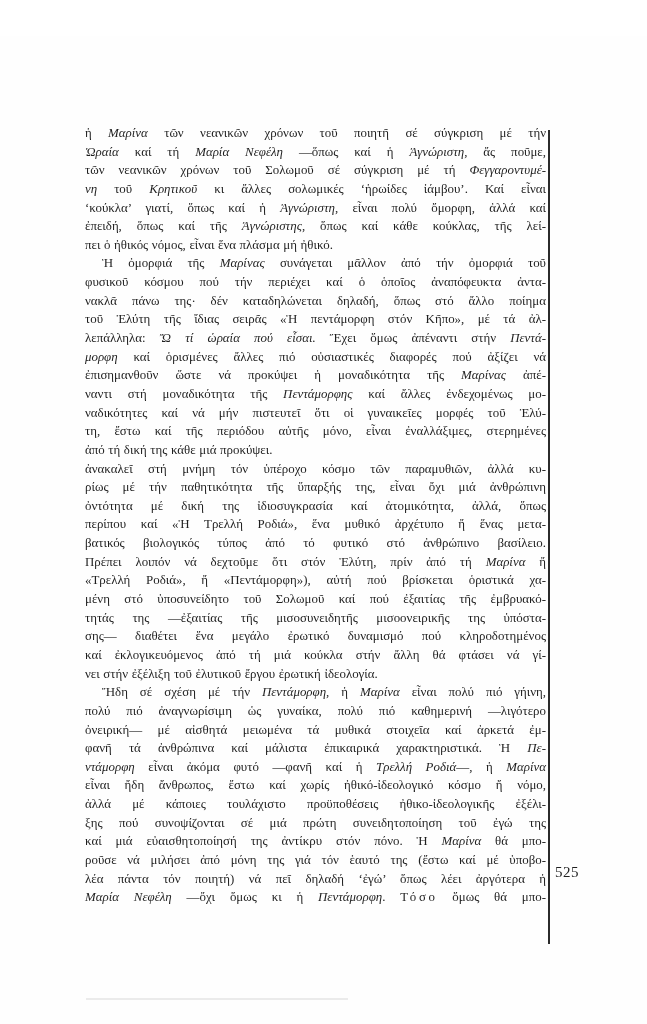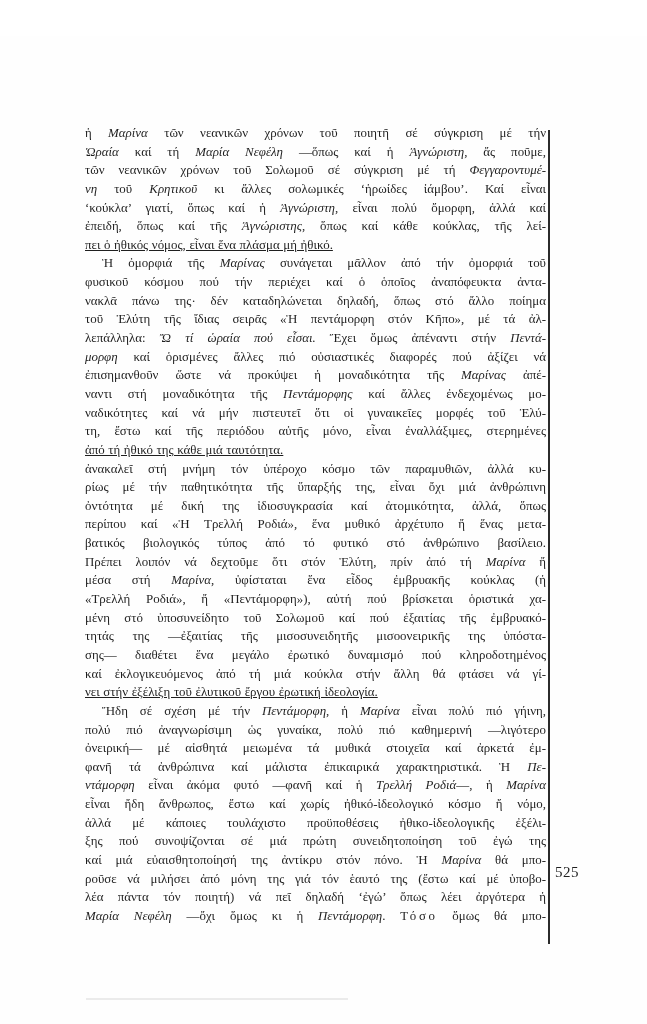--- a/index.html
+++ b/index.html
@@ -23,21 +23,21 @@
   }
   .ln {
     line-height: 18.65px;
     text-align: justify;
     text-align-last: justify;
     word-spacing: 0.4px;
     white-space: nowrap; 
     overflow: visible;
   }
   .ln { white-space: normal; height: 18.65px; }
-  .ln.flush { text-align-last: left; text-decoration: underline; }
+  .ln.flush { text-align-last: left; }
   .ln.ind { text-indent: 17px; }
   .it { font-style: italic; }
   .spc { letter-spacing: 2.6px; }
   .v-rule {
     position: absolute;
     left: 548px; top: 94px;
     width: 2px; height: 814px;
     background: var(--rule, #2b2b2b);
   }
   .page-num {
@@ -69,28 +69,27 @@
       <div class="ln ind"><span>Ἡ ὀμορφιά τῆς </span><span class="it">Μαρίνας</span><span> συνάγεται μᾶλλον ἀπό τήν ὀμορφιά τοῦ</span></div>
       <div class="ln"><span>φυσικοῦ κόσμου πού τήν περιέχει καί ὁ ὁποῖος ἀναπόφευκτα ἀντα-</span></div>
       <div class="ln"><span>νακλᾶ πάνω της· δέν καταδηλώνεται δηλαδή, ὅπως στό ἄλλο ποίημα</span></div>
       <div class="ln"><span>τοῦ Ἐλύτη τῆς ἴδιας σειρᾶς «Ἡ πεντάμορφη στόν Κῆπο», μέ τά ἀλ-</span></div>
       <div class="ln"><span>λεπάλληλα: </span><span class="it">Ὤ τί ὡραία πού εἶσαι.</span><span> Ἔχει ὅμως ἀπέναντι στήν </span><span class="it">Πεντά-</span></div>
       <div class="ln"><span class="it">μορφη</span><span> καί ὁρισμένες ἄλλες πιό οὐσιαστικές διαφορές πού ἀξίζει νά</span></div>
       <div class="ln"><span>ἐπισημανθοῦν ὥστε νά προκύψει ἡ μοναδικότητα τῆς </span><span class="it">Μαρίνας</span><span> ἀπέ-</span></div>
       <div class="ln"><span>ναντι στή μοναδικότητα τῆς </span><span class="it">Πεντάμορφης</span><span> καί ἄλλες ἐνδεχομένως μο-</span></div>
       <div class="ln"><span>ναδικότητες καί νά μήν πιστευτεῖ ὅτι οἱ γυναικεῖες μορφές τοῦ Ἐλύ-</span></div>
       <div class="ln"><span>τη, ἔστω καί τῆς περιόδου αὐτῆς μόνο, εἶναι ἐναλλάξιμες, στερημένες</span></div>
-      <div class="ln flush"><span>ἀπό τή ἠθικό της κάθε μιά ταυτότητα.</span></div>
+      <div class="ln flush"><span>ἀπό τή δική της κάθε μιά προκύψει.</span></div>
       <div class="ln"><span>ἀνακαλεῖ στή μνήμη τόν ὑπέροχο κόσμο τῶν παραμυθιῶν, ἀλλά κυ-</span></div>
       <div class="ln"><span>ρίως μέ τήν παθητικότητα τῆς ὕπαρξής της, εἶναι ὄχι μιά ἀνθρώπινη</span></div>
       <div class="ln"><span>ὀντότητα μέ δική της ἰδιοσυγκρασία καί ἀτομικότητα, ἀλλά, ὅπως</span></div>
       <div class="ln"><span>περίπου καί «Ἡ Τρελλή Ροδιά», ἕνα μυθικό ἀρχέτυπο ἤ ἕνας μετα-</span></div>
       <div class="ln"><span>βατικός βιολογικός τύπος ἀπό τό φυτικό στό ἀνθρώπινο βασίλειο.</span></div>
       <div class="ln"><span>Πρέπει λοιπόν νά δεχτοῦμε ὅτι στόν Ἐλύτη, πρίν ἀπό τή </span><span class="it">Μαρίνα</span><span> ἤ</span></div>
-      <div class="ln"><span>μέσα στή </span><span class="it">Μαρίνα</span><span>, ὑφίσταται ἕνα εἶδος ἐμβρυακῆς κούκλας (ἡ</span></div>
       <div class="ln"><span>«Τρελλή Ροδιά», ἤ «Πεντάμορφη»), αὐτή πού βρίσκεται ὁριστικά χα-</span></div>
       <div class="ln"><span>μένη στό ὑποσυνείδητο τοῦ Σολωμοῦ καί πού ἐξαιτίας τῆς ἐμβρυακό-</span></div>
       <div class="ln"><span>τητάς της —ἐξαιτίας τῆς μισοσυνειδητῆς μισοονειρικῆς της ὑπόστα-</span></div>
       <div class="ln"><span>σης— διαθέτει ἕνα μεγάλο ἐρωτικό δυναμισμό πού κληροδοτημένος</span></div>
       <div class="ln"><span>καί ἐκλογικευόμενος ἀπό τή μιά κούκλα στήν ἄλλη θά φτάσει νά γί-</span></div>
       <div class="ln flush"><span>νει στήν ἐξέλιξη τοῦ ἐλυτικοῦ ἔργου ἐρωτική ἰδεολογία.</span></div>
       <div class="ln ind"><span>Ἤδη σέ σχέση μέ τήν </span><span class="it">Πεντάμορφη</span><span>, ἡ </span><span class="it">Μαρίνα</span><span> εἶναι πολύ πιό γήινη,</span></div>
       <div class="ln"><span>πολύ πιό ἀναγνωρίσιμη ὡς γυναίκα, πολύ πιό καθημερινή —λιγότερο</span></div>
       <div class="ln"><span>ὀνειρική— μέ αἰσθητά μειωμένα τά μυθικά στοιχεῖα καί ἀρκετά ἐμ-</span></div>
       <div class="ln"><span>φανῆ τά ἀνθρώπινα καί μάλιστα ἐπικαιρικά χαρακτηριστικά. Ἡ </span><span class="it">Πε-</span></div>

